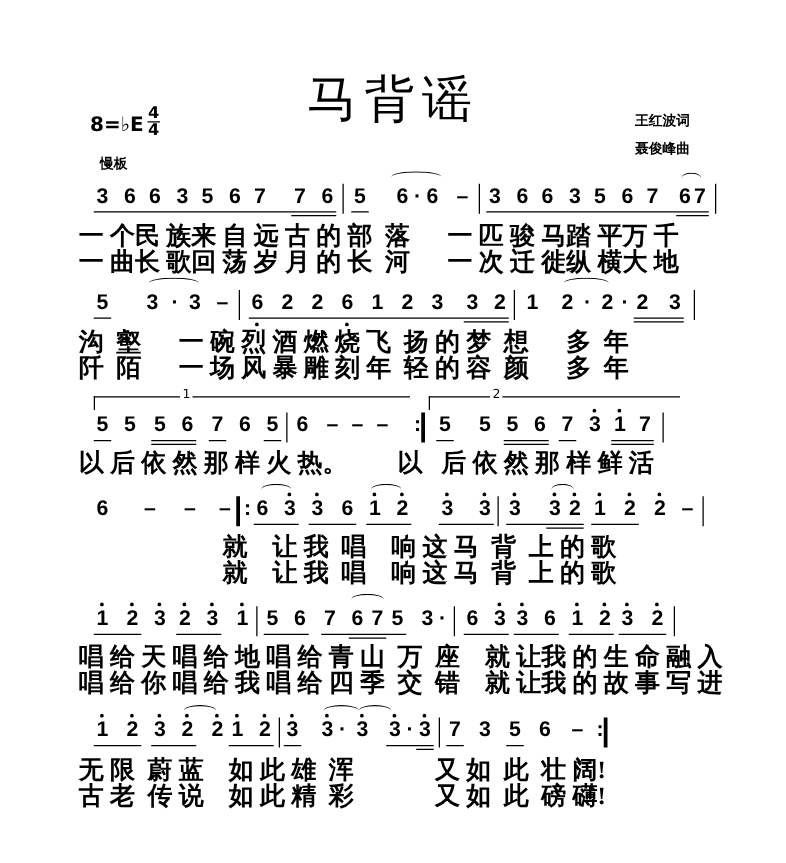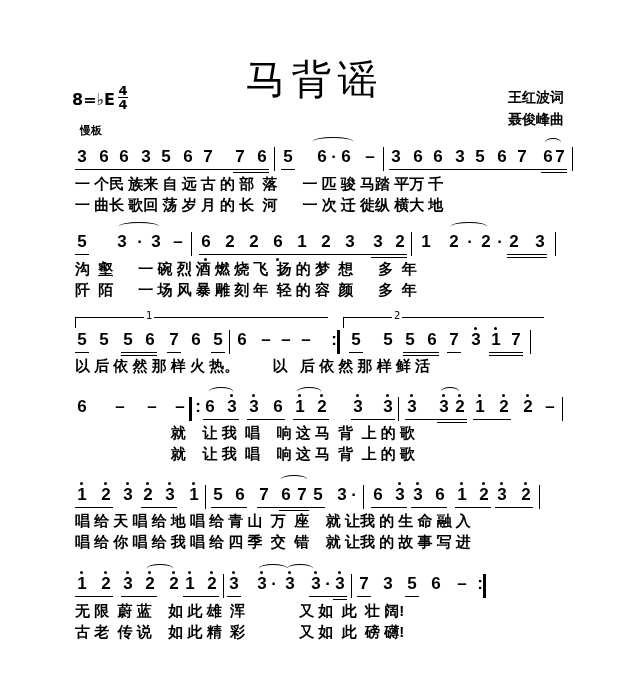--- a/index.html
+++ b/index.html
@@ -2,27 +2,27 @@
 <html><head>
 <meta charset="utf-8">
 <style>
   html,body{margin:0;padding:0;background:#fff;}
   body{width:629px;height:690px;position:relative;overflow:hidden;font-family:"DejaVu Sans",sans-serif;color:#000;}
   .abs{position:absolute;}
   .title{left:0;width:629px;top:52px;text-align:center;font-family:"DejaVu Serif",serif;font-size:40px;letter-spacing:6px;}
   .key{left:72px;top:90px;font-size:16px;font-weight:bold;}
   .ts{left:118px;top:84px;font-size:13px;font-weight:bold;line-height:13px;text-align:center;}
   .tempo{left:80px;top:123px;font-size:11px;font-weight:bold;}
-  .credits{left:508px;top:86px;font-size:14px;font-weight:bold;line-height:22px;}
+  .credits{left:508px;top:86px;font-size:11px;font-weight:bold;line-height:22px;}
   .row{left:75px;width:485px;height:24px;}
   .n{position:absolute;font-size:17px;font-weight:bold;font-family:"Liberation Sans",sans-serif;top:0;width:14px;text-align:center;}
   .bar{position:absolute;top:0;width:1px;height:24px;background:#000;}
   .ul{position:absolute;height:1px;background:#000;}
   .dot{position:absolute;width:3px;height:3px;border-radius:50%;background:#000;}
-  .lyr{left:75px;width:490px;font-size:15px;font-weight:bold;letter-spacing:0;white-space:pre;font-family:Liberation Sans, sans-serif;}
+  .lyr{left:63px;width:490px;font-size:20px;font-weight:bold;letter-spacing:0;white-space:pre;font-family:Liberation Serif, serif;}
   .arc{position:absolute;border-top:1.5px solid #000;border-radius:50% 50% 0 0;height:8px;}
   .volta{position:absolute;border-top:1px solid #000;border-left:1px solid #000;height:10px;font-size:10px;}
 </style>
 </head>
 <body>
 
 <div class="abs title">马背谣</div>
 <div class="abs key">8=♭E</div>
 <div class="abs ts">
   <div>4</div>

